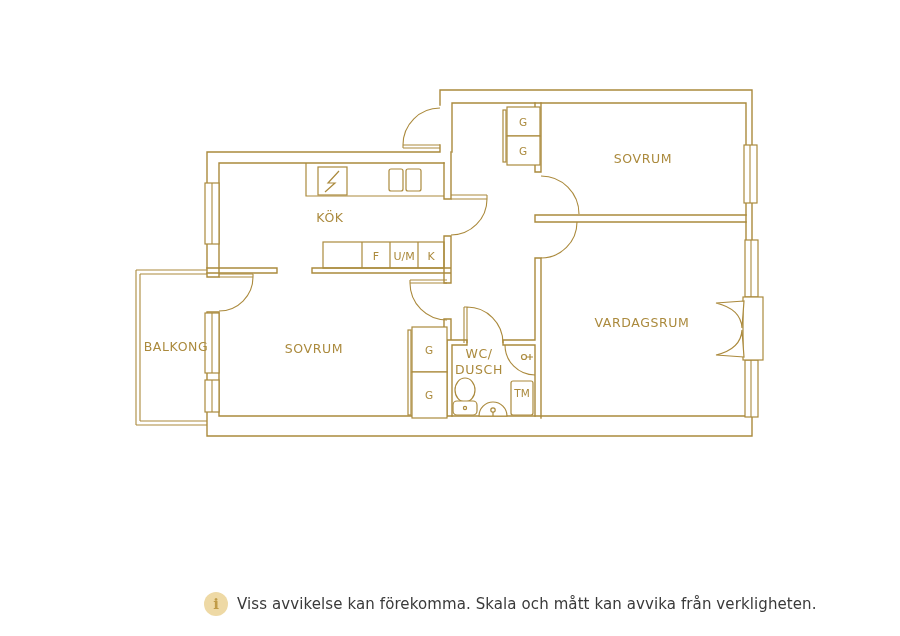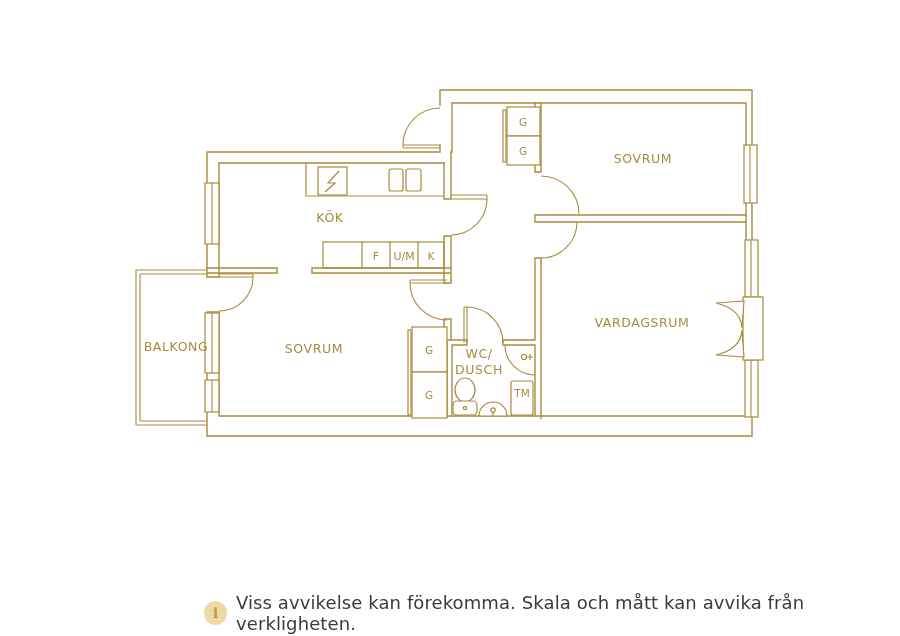--- a/index.html
+++ b/index.html
@@ -13,21 +13,21 @@
   svg .win{stroke:#ab8a3d;stroke-width:1.2;fill:#ffffff;}
   svg .arc{stroke:#ab8a3d;stroke-width:1.1;fill:none;}
   svg text{fill:#ab8a3d;font-family:"DejaVu Sans","Liberation Sans",sans-serif;}
   .room-label{font-size:12.5px;letter-spacing:0.6px;}
   .small-label{font-size:11px;}
   .tiny-label{font-size:10.5px;}
   .footer{position:absolute;left:204px;top:592px;display:flex;align-items:center;gap:9px;}
   .info-circle{width:24px;height:24px;border-radius:50%;background:#eed9a5;color:#c09b47;
                font-weight:bold;font-size:15px;display:flex;align-items:center;justify-content:center;
                font-family:"DejaVu Serif","Liberation Serif",serif;}
-  .disclaimer{font-size:18px;color:#3a3a3a;letter-spacing:0.1px;}
+  .disclaimer{font-size:15px;color:#3a3a3a;letter-spacing:0.1px;}
 </style>
 </head>
 <body>
 
 <div class="page">
   <svg width="900" height="560" viewBox="0 0 900 560">
 
     <path class="wall" d="
       M440,90 H752 V436 H207 V312 M207,277 V152 H440
       M440,90 V105 M440,145 V152

